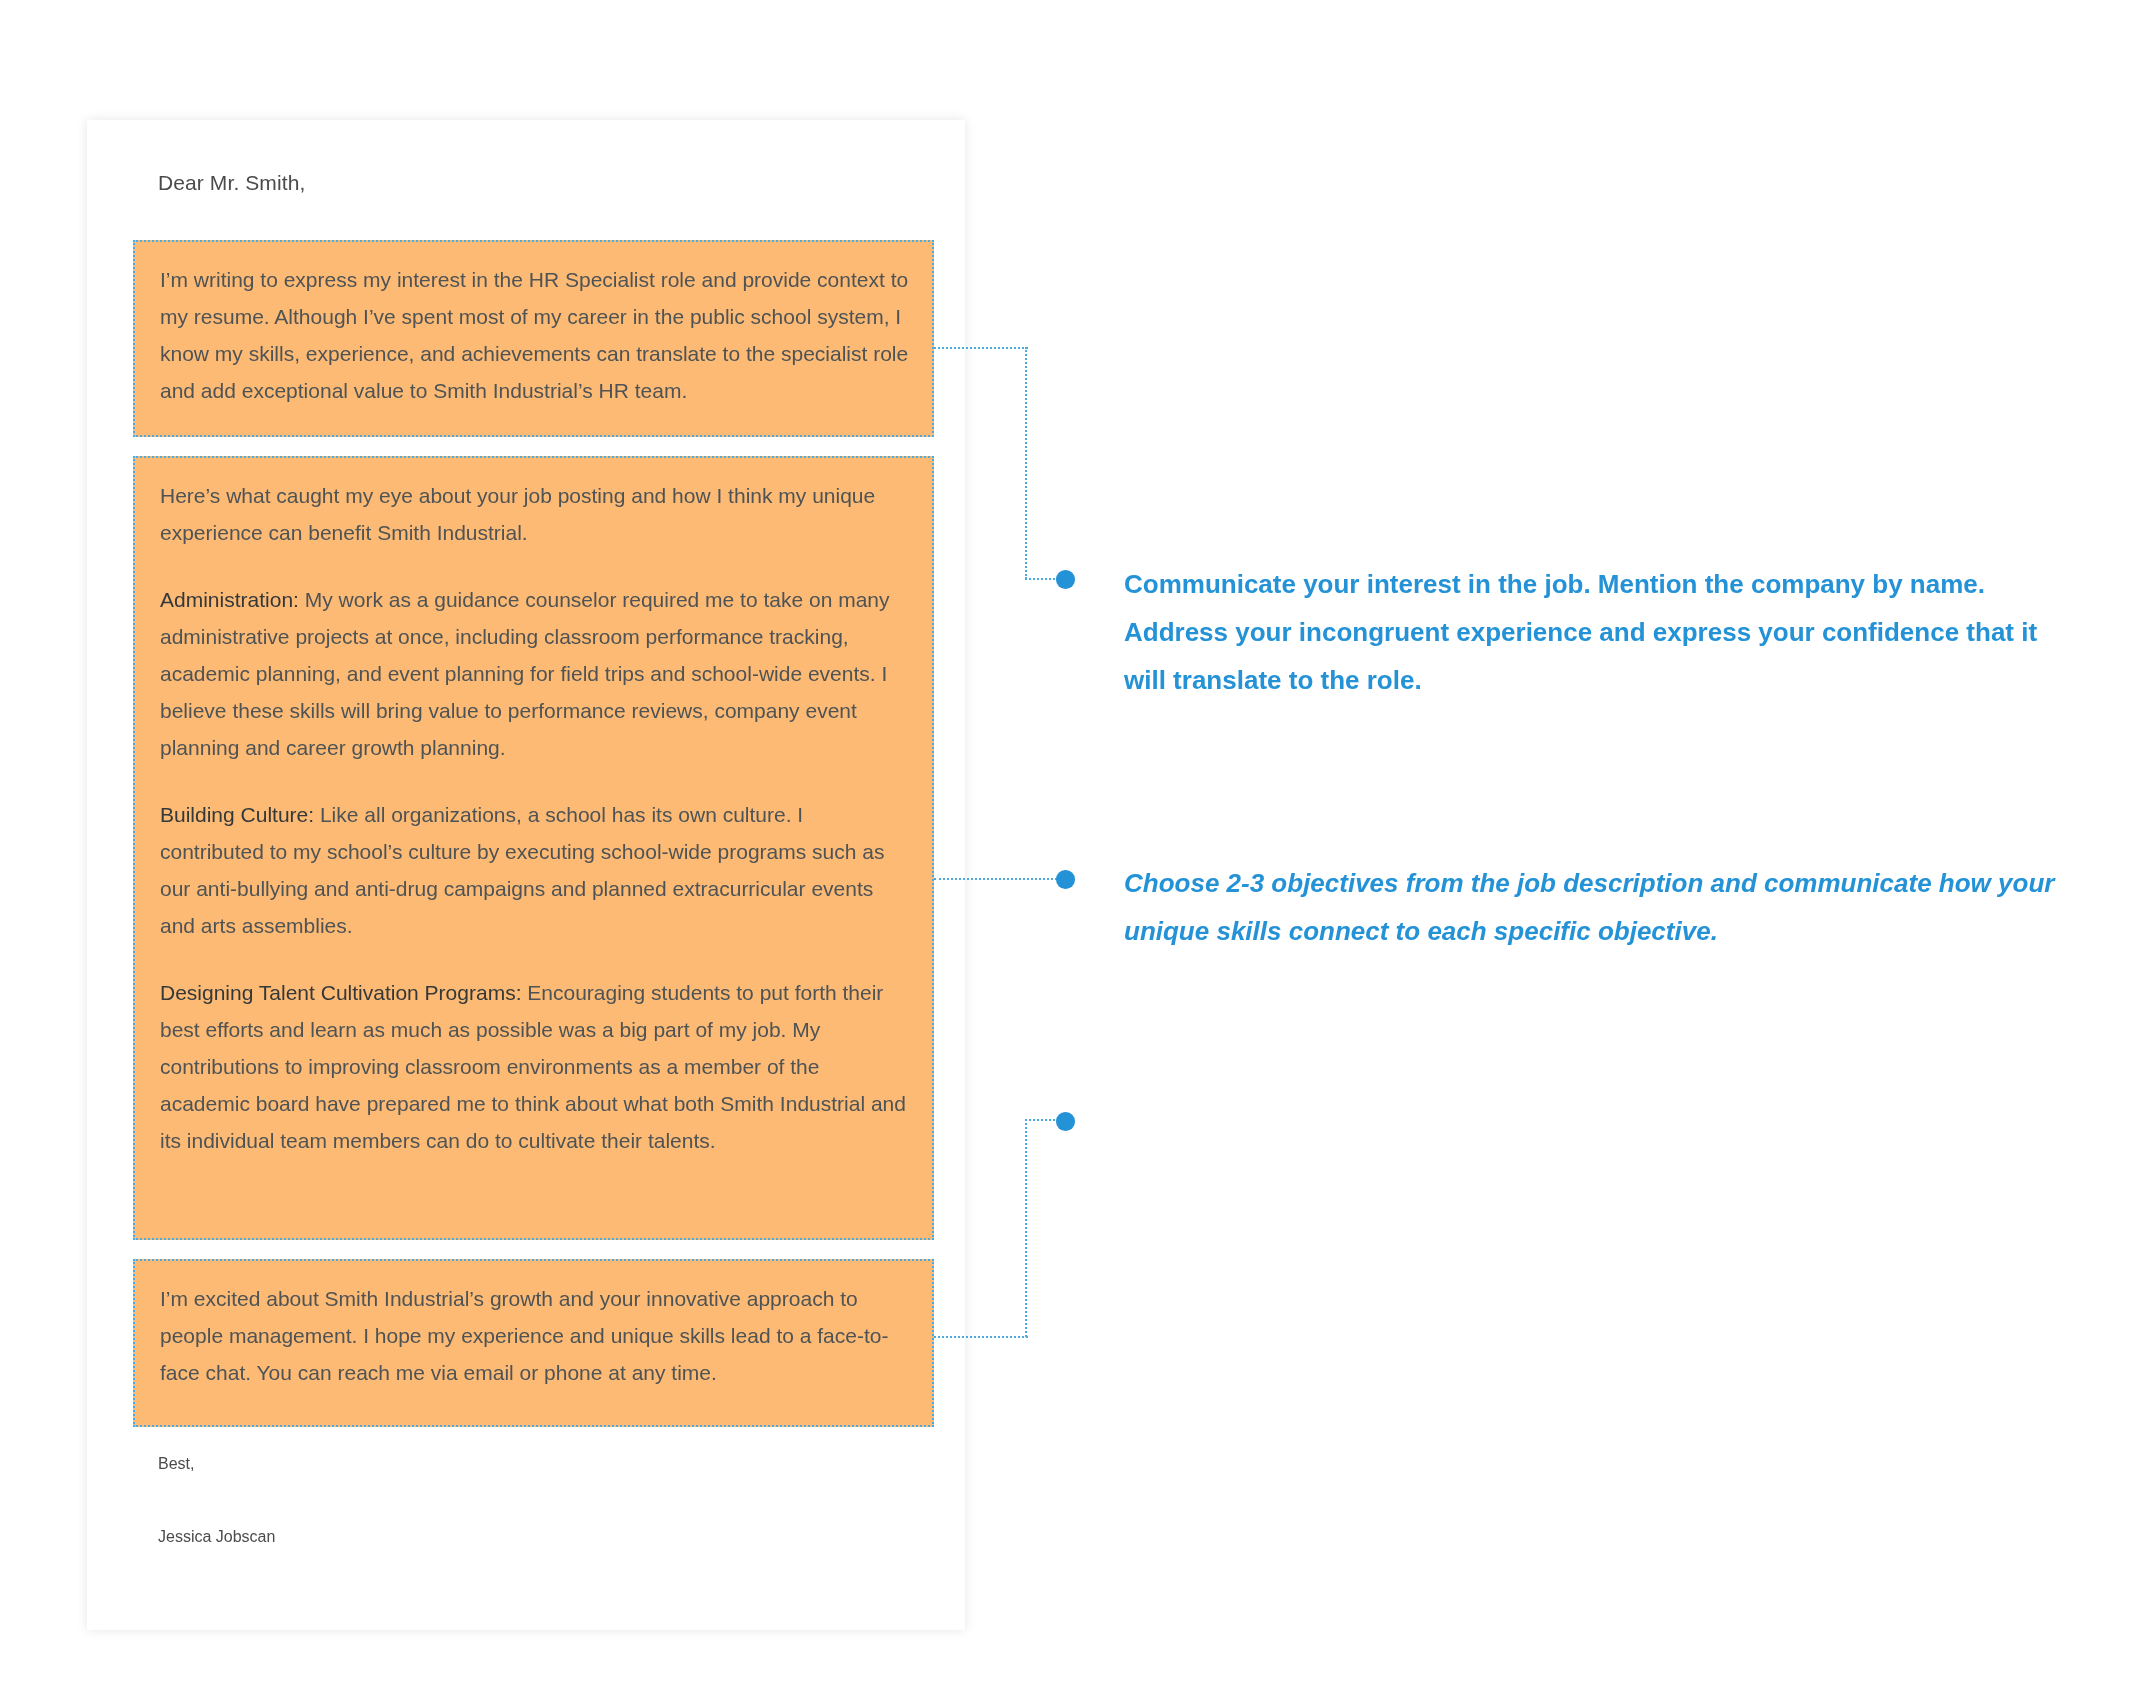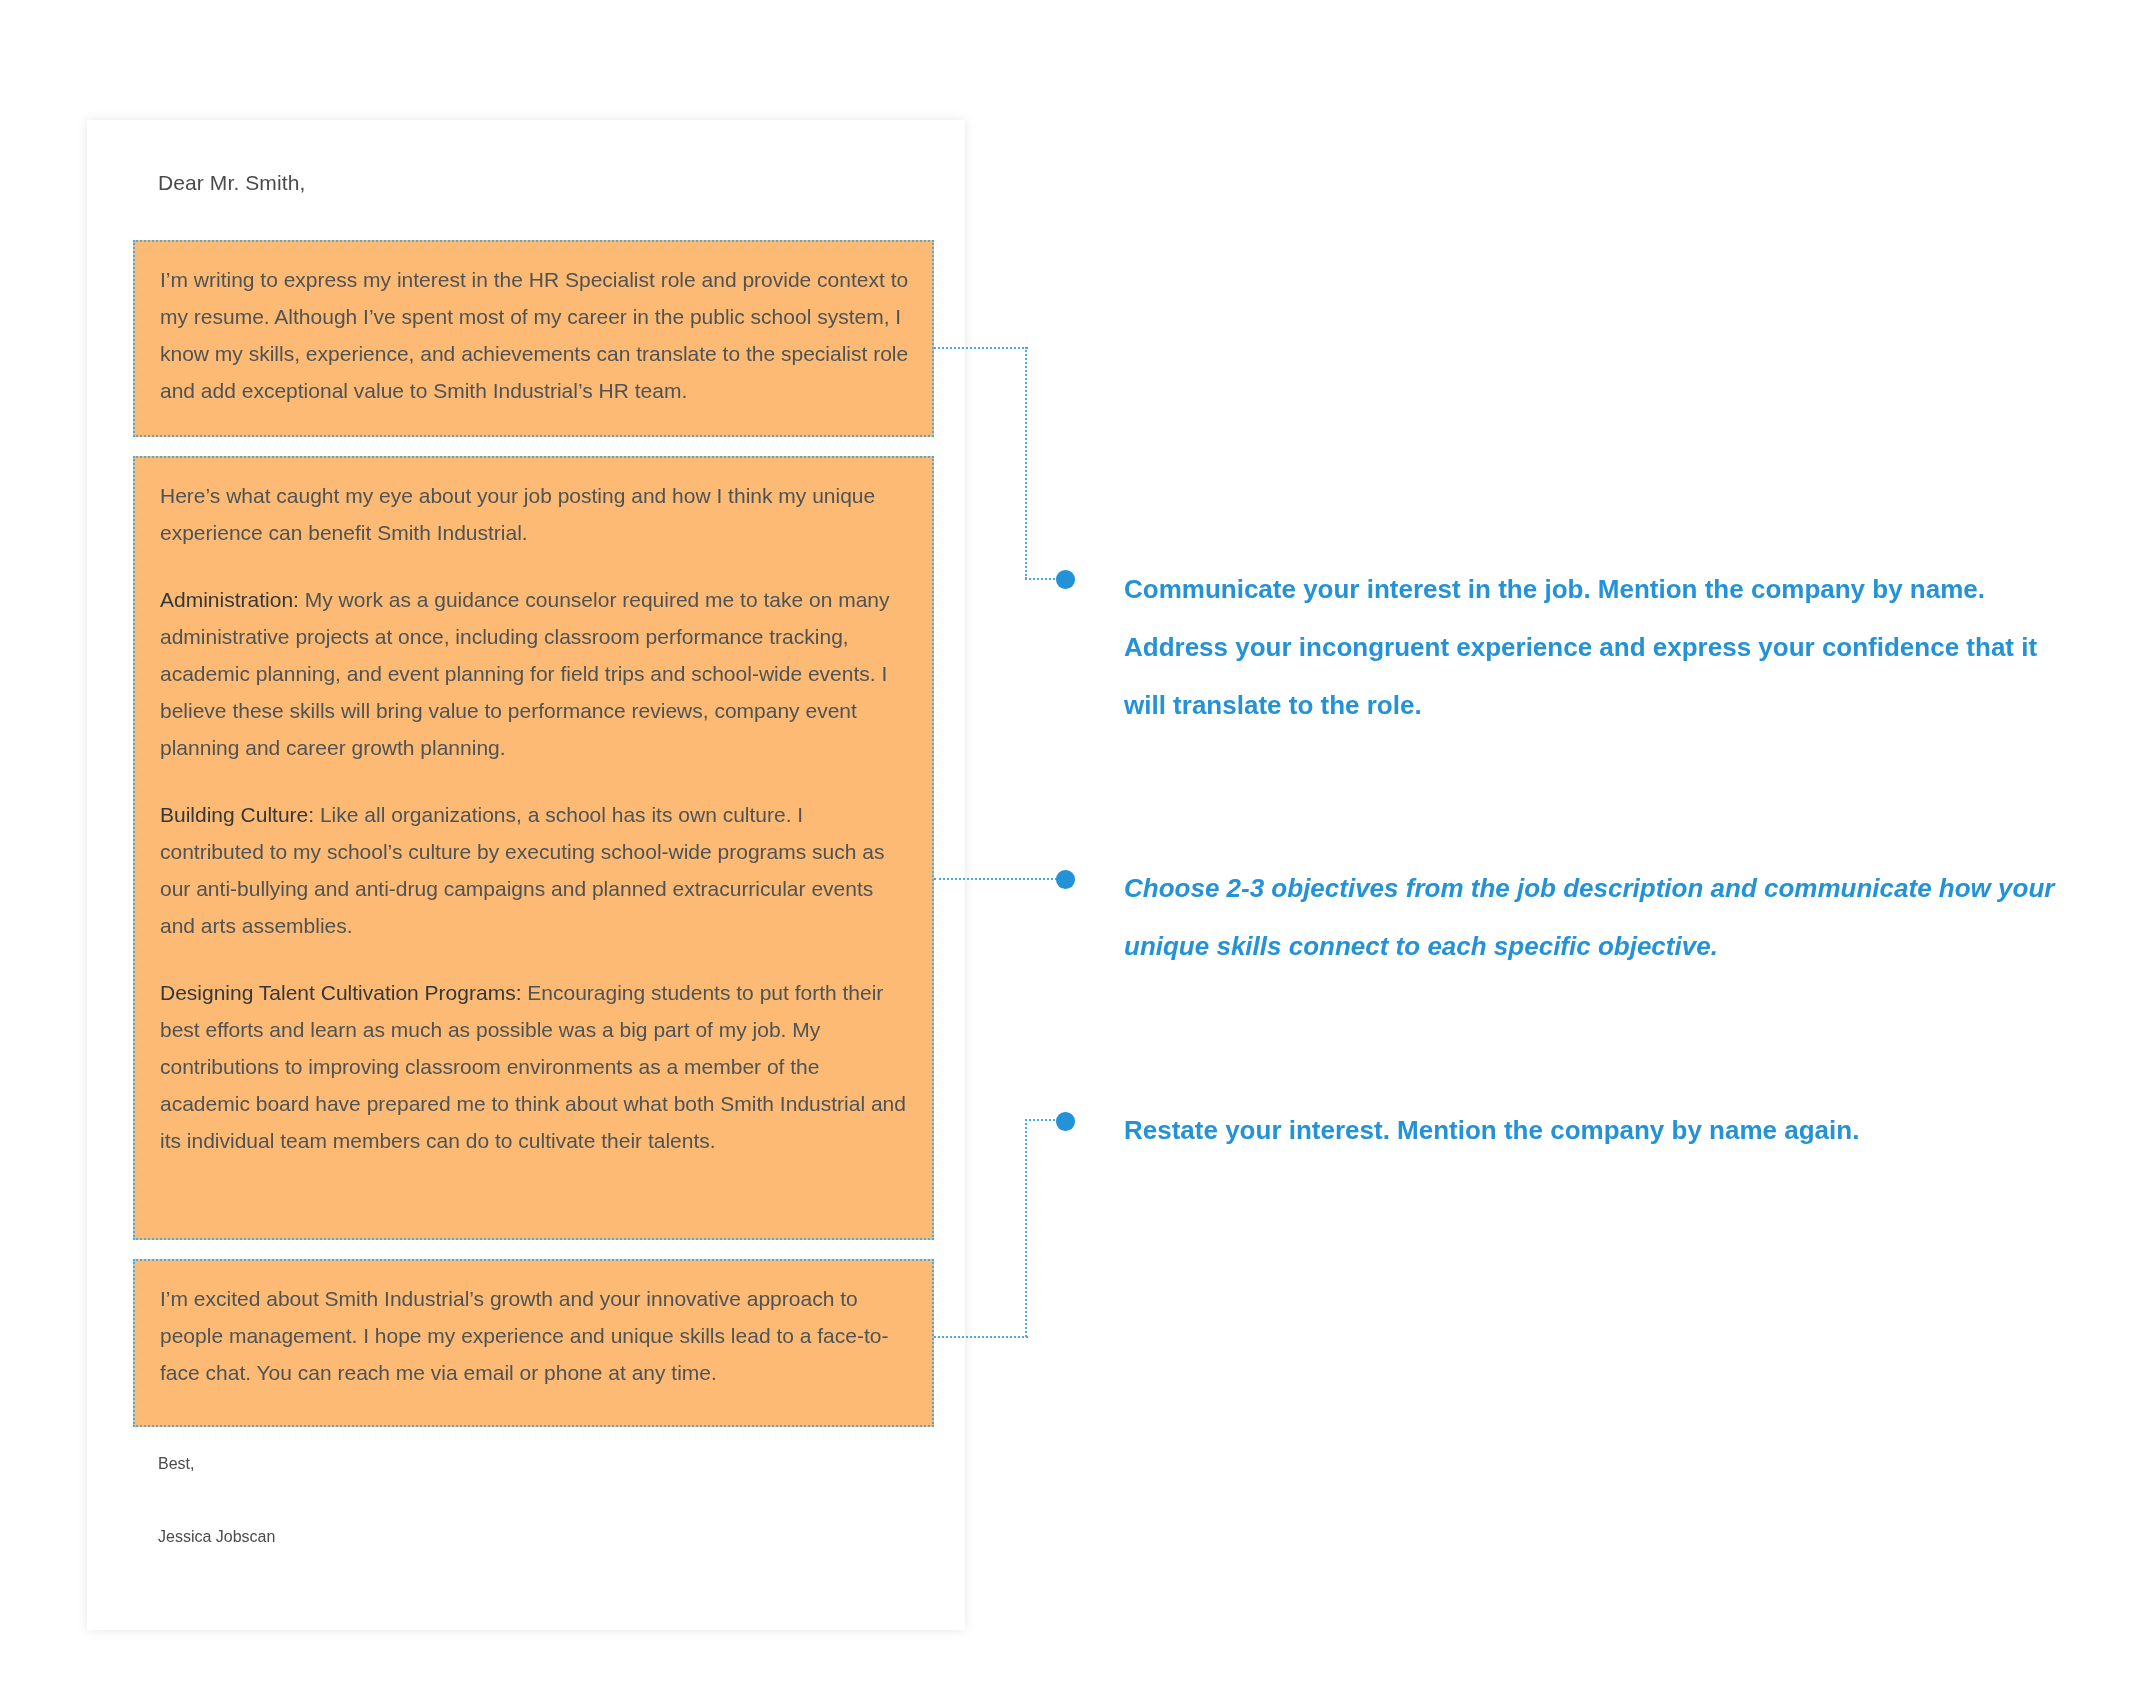--- a/index.html
+++ b/index.html
@@ -92,21 +92,21 @@
     position: absolute;
     width: 18.5px;
     height: 18.5px;
     border-radius: 50%;
     background: #2492d6;
   }
   .callout {
     position: absolute;
     font-size: 26px;
     font-weight: bold;
-    line-height: 58px;
+    line-height: 48px;
     color: #2492d6;
     letter-spacing: 0px;
   }
   #callout1 { left: 1124px; top: 540px; width: 931px; }
   #callout2 { left: 1124px; top: 839px; width: 931px; font-style: italic; }
   #callout3 { left: 1124px; top: 1081px; width: 839px; }
 
   #bullet1 { left: 1056px; top: 550px; }
   #bullet2 { left: 1056px; top: 850px; }
   #bullet3 { left: 1056px; top: 1092px; }
@@ -162,16 +162,15 @@
   <div class="lead lead-v" style="left:1025px; top:1099px; height:218px;"></div>
   <div class="lead lead-h" style="left:1025px; top:1099px; width:30px;"></div>
 
   <div class="bullet" id="bullet1"></div>
   <div class="callout" id="callout1">Communicate your interest in the job. Mention the company by name. Address your incongruent experience and express your confidence that it will translate to the role.</div>
 
   <div class="bullet" id="bullet2"></div>
   <div class="callout" id="callout2">Choose 2-3 objectives from the job description and communicate how your unique skills connect to each specific objective.</div>
 
   <div class="bullet" id="bullet3"></div>
-  <div class="callout" id="callout3">Restate your interest. Mention the company by name again.</div>
 
 </div>
 
 
 </body></html>

